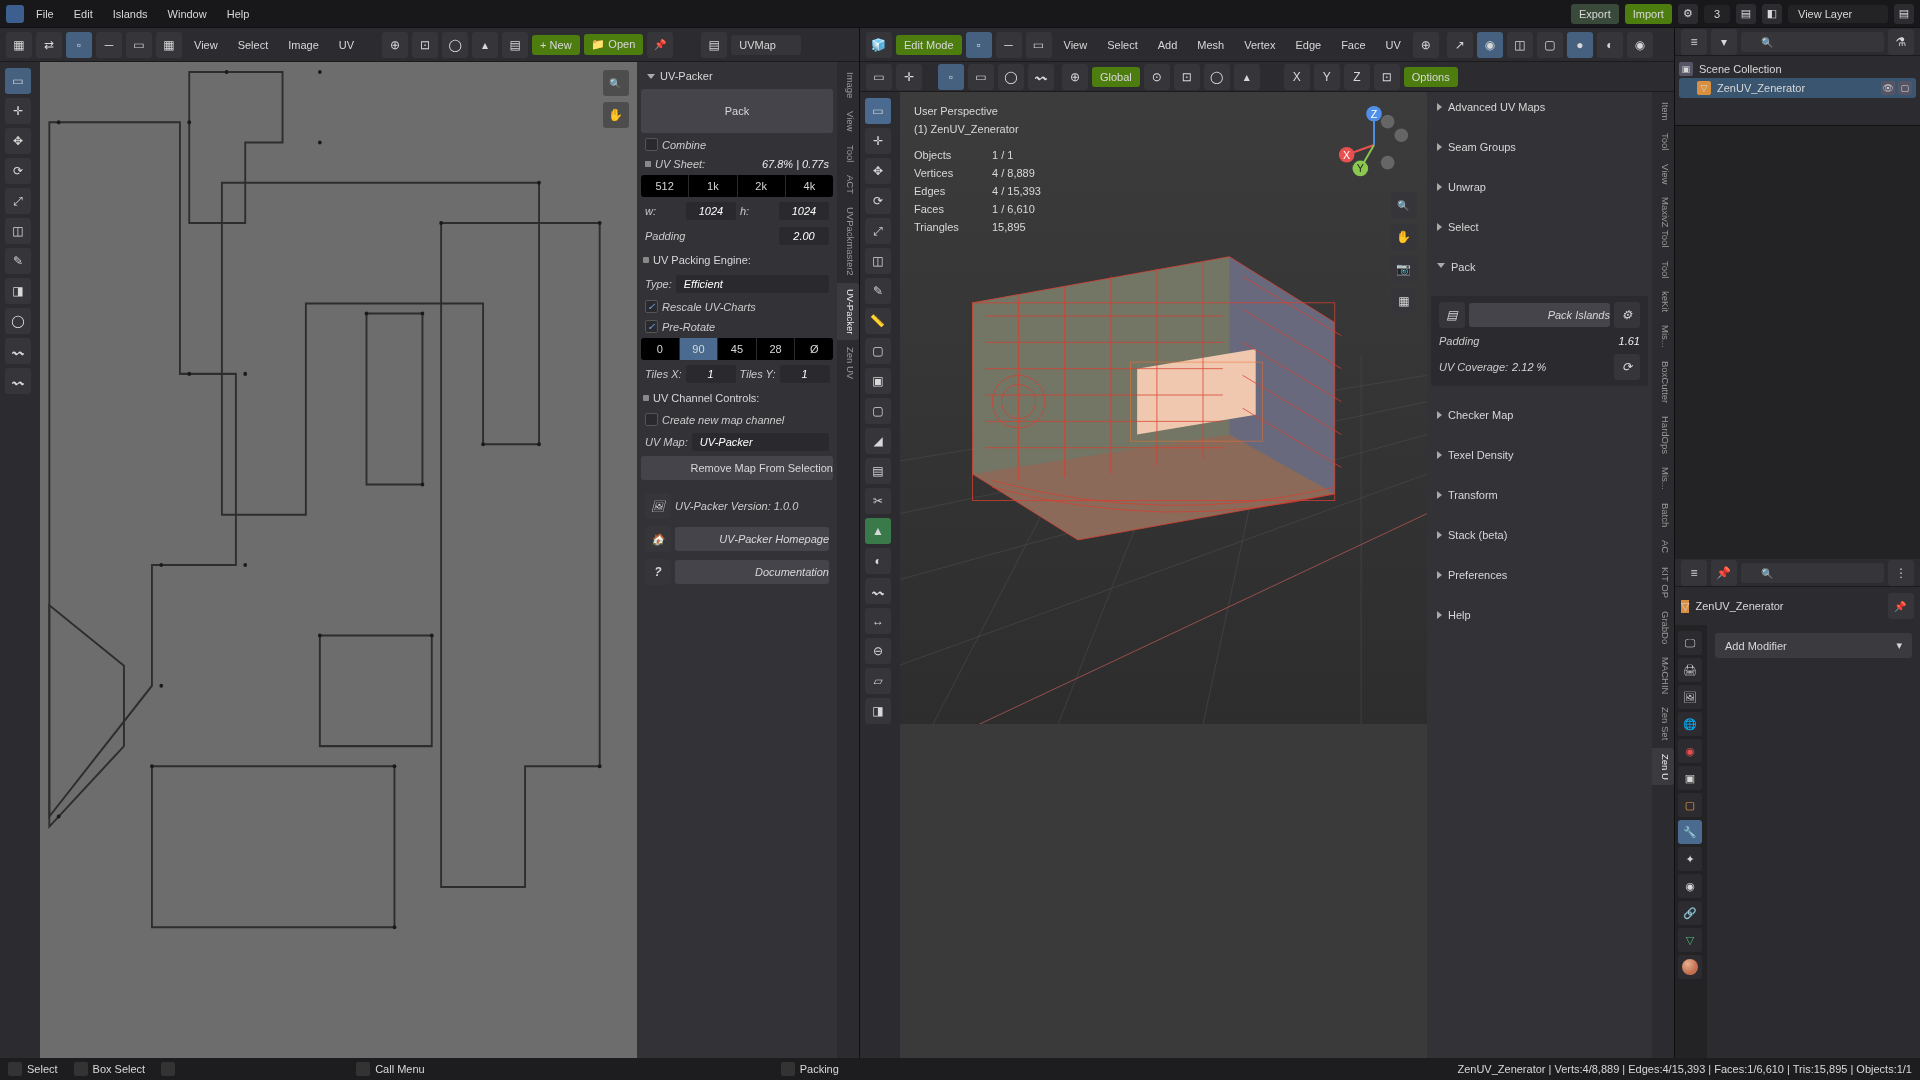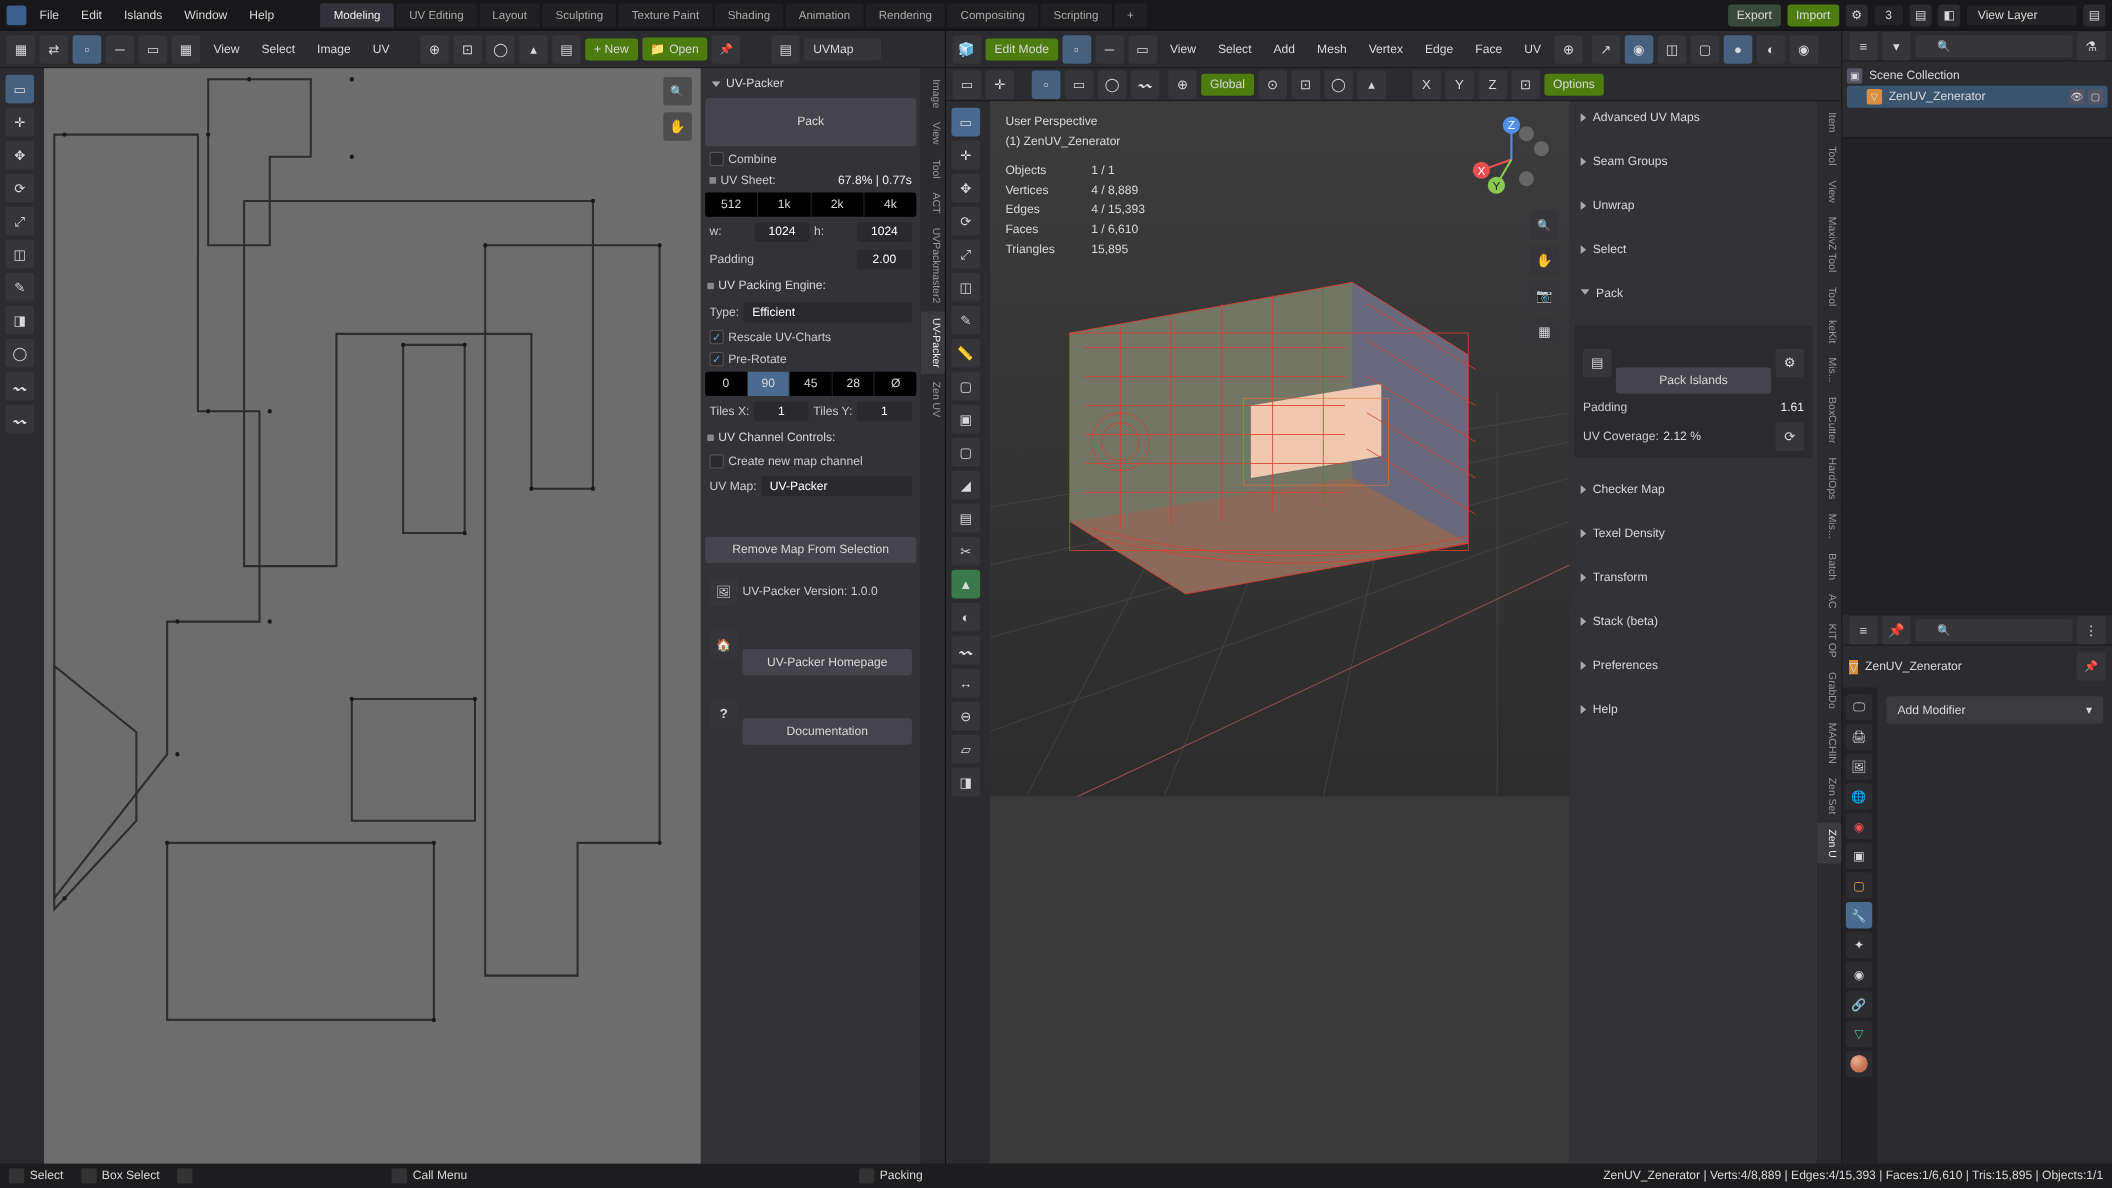--- a/index.html
+++ b/index.html
@@ -41,32 +41,32 @@
 
 .ntabs { width:22px; background:#2c2c30; display:flex; flex-direction:column; gap:1px; padding-top:4px; }
 .ntabs .ntab { writing-mode:vertical-rl; text-orientation:mixed; padding:6px 3px; background:#2c2c30; font-size:9.5px; color:#999; cursor:pointer; border-radius:0 3px 3px 0; }
 .ntabs .ntab.active { background:#3a3a3f; color:#eee; }
 
 
 .proppanel { flex:1; background:#323237; padding:4px; display:flex; flex-direction:column; gap:3px; overflow:auto; font-size:11px; }
 .panelhead { display:flex; align-items:center; padding:4px 6px; color:#ddd; }
 .panelhead .tri { width:0; height:0; border-left:4px solid transparent; border-right:4px solid transparent; border-top:5px solid #aaa; margin-right:5px; }
 .bigbtn { background:#44444a; padding:16px 0; text-align:center; border-radius:3px; cursor:pointer; }
-.row { display:flex; align-items:center; gap:4px; padding:2px 4px; }
+.row { display:flex; align-items:center; gap:4px; padding:2px 4px;font-style:italic; }
 .row label { flex:0 0 auto; color:#ccc; }
 .row .val { margin-left:auto; color:#fff; background:#2a2a2e; padding:3px 8px; border-radius:3px; min-width:50px; text-align:center; }
 .row .valr { margin-left:auto; color:#eee;padding-left:48px; }
 .seg { display:flex; gap:0; }
 .seg .segbtn { flex:1; background:#000000; padding:5px 0; text-align:center; cursor:pointer; border-right:1px solid #2a2a2e; }
 .seg .segbtn:last-child { border-right:none; border-radius:0 3px 3px 0; }
 .seg .segbtn:first-child { border-radius:3px 0 0 3px; }
 .seg .segbtn.active { background:#4a6a8f; }
 .chk { width:13px; height:13px; background:#2a2a2e; border:1px solid #555; border-radius:2px; display:inline-flex; align-items:center; justify-content:center; }
 .chk.on::after { content:"✓"; font-size:10px; color:#6aa6e6; }
-.wide { background:#44444a; padding:6px 0; text-align:center; border-radius:3px; cursor:pointer;margin-top:32px; }
+.wide { background:#44444a; padding:6px 0; text-align:right; border-radius:3px; cursor:pointer; }
 .subhdr { color:#ddd; padding:4px 2px; font-weight:500; display:flex; align-items:center; gap:4px; }
 .subhdr .dot { width:6px; height:6px; background:#888; border-radius:1px; }
 
 
 .vpwrap { flex:1; display:flex; position:relative; }
 .vpcanvas { flex:1; background:#3a3a3a; position:relative; overflow:hidden; }
 .vpcanvas .grid { position:absolute; inset:0; }
 .overlaytxt { position:absolute; top:10px; left:14px; line-height:18px; font-size:11px; color:#ddd; }
 .overlaytxt .r { display:flex; gap:16px; }
 .overlaytxt .r span:first-child { width:62px; }
@@ -111,33 +111,20 @@
 </head>
 <body>
 
 <div class="topmenu">
   <div class="logo"></div>
   <div class="mitem">File</div>
   <div class="mitem">Edit</div>
   <div class="mitem">Islands</div>
   <div class="mitem">Window</div>
   <div class="mitem">Help</div>
-  <div class="tabs">
-    <div class="tab active">Modeling</div>
-    <div class="tab">UV Editing</div>
-    <div class="tab">Layout</div>
-    <div class="tab">Sculpting</div>
-    <div class="tab">Texture Paint</div>
-    <div class="tab">Shading</div>
-    <div class="tab">Animation</div>
-    <div class="tab">Rendering</div>
-    <div class="tab">Compositing</div>
-    <div class="tab">Scripting</div>
-    <div class="tab">+</div>
-  </div>
   <div class="spacer"></div>
   <div class="topright">
     <div class="tdrop" style="background:#3a4a3a">Export</div>
     <div class="tdrop">Import</div>
     <div class="sq">
         <span>⚙</span>
       </div>
     <div class="chip">3</div>
     <div class="sq">
         <span>▤</span>

